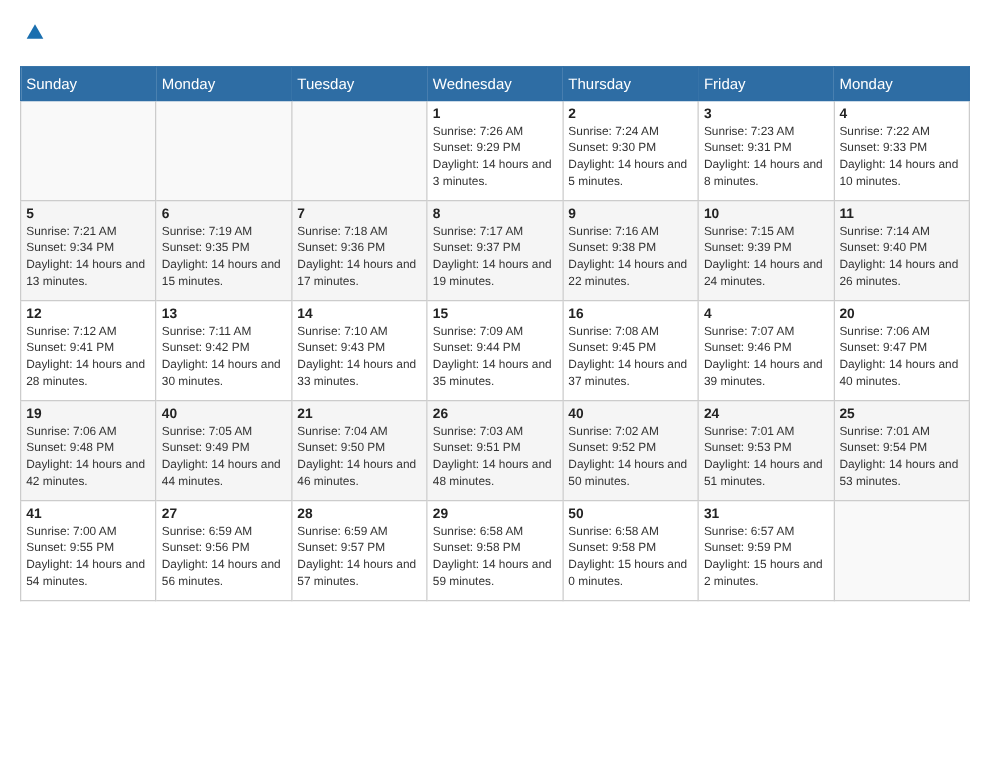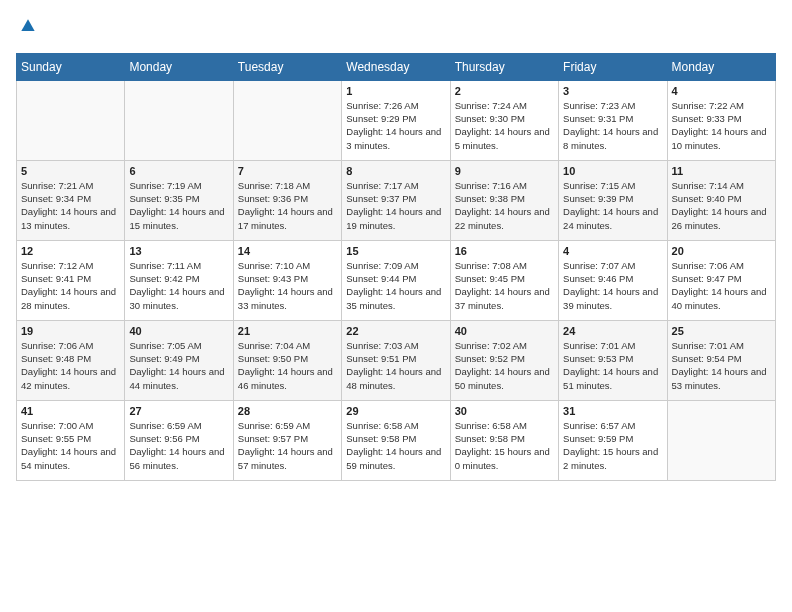--- a/index.html
+++ b/index.html
@@ -209,21 +209,21 @@
         </td>
         <td>
           <span class="day-number">40</span>
           <div class="day-info">Sunrise: 7:05 AM<br>Sunset: 9:49 PM<br>Daylight: 14 hours and 44 minutes.</div>
         </td>
         <td>
           <span class="day-number">21</span>
           <div class="day-info">Sunrise: 7:04 AM<br>Sunset: 9:50 PM<br>Daylight: 14 hours and 46 minutes.</div>
         </td>
         <td>
-          <span class="day-number">22</span>
+          <span class="day-number">26</span>
           <div class="day-info">Sunrise: 7:03 AM<br>Sunset: 9:51 PM<br>Daylight: 14 hours and 48 minutes.</div>
         </td>
         <td>
           <span class="day-number">40</span>
           <div class="day-info">Sunrise: 7:02 AM<br>Sunset: 9:52 PM<br>Daylight: 14 hours and 50 minutes.</div>
         </td>
         <td>
           <span class="day-number">24</span>
           <div class="day-info">Sunrise: 7:01 AM<br>Sunset: 9:53 PM<br>Daylight: 14 hours and 51 minutes.</div>
         </td>
@@ -243,21 +243,21 @@
         </td>
         <td>
           <span class="day-number">28</span>
           <div class="day-info">Sunrise: 6:59 AM<br>Sunset: 9:57 PM<br>Daylight: 14 hours and 57 minutes.</div>
         </td>
         <td>
           <span class="day-number">29</span>
           <div class="day-info">Sunrise: 6:58 AM<br>Sunset: 9:58 PM<br>Daylight: 14 hours and 59 minutes.</div>
         </td>
         <td>
-          <span class="day-number">30</span>
+          <span class="day-number">50</span>
           <div class="day-info">Sunrise: 6:58 AM<br>Sunset: 9:58 PM<br>Daylight: 15 hours and 0 minutes.</div>
         </td>
         <td>
           <span class="day-number">31</span>
           <div class="day-info">Sunrise: 6:57 AM<br>Sunset: 9:59 PM<br>Daylight: 15 hours and 2 minutes.</div>
         </td>
         <td class="empty-cell"></td>
       </tr>
     </tbody>
 </table>

